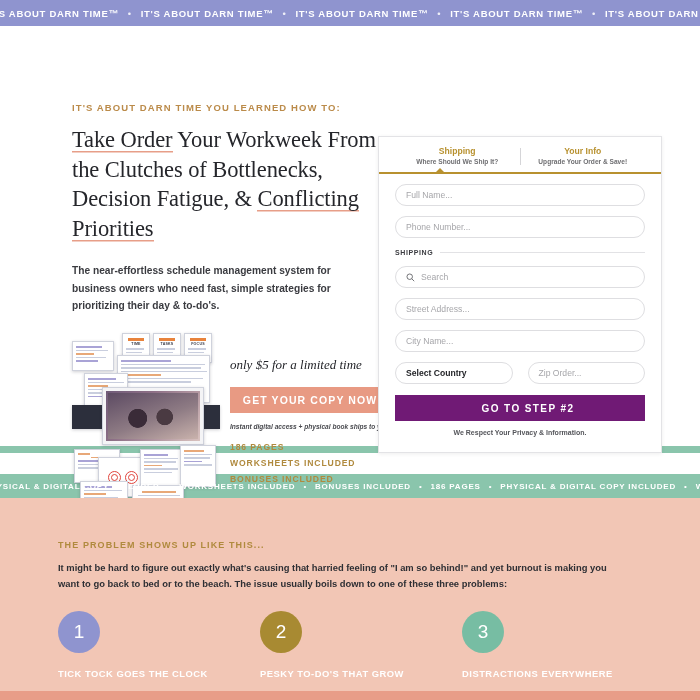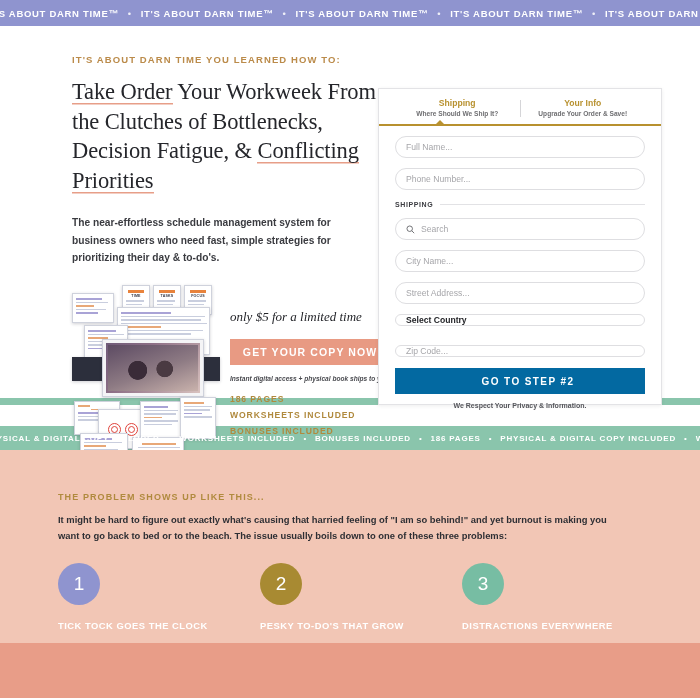--- a/index.html
+++ b/index.html
@@ -30,20 +30,21 @@
   .topbar .sep { opacity: .85; padding: 0 9px; font-weight:400;}
 
   
   .hero {
     position: relative;
     height: 372px;
     background: #ffffff;
     padding: 28px 36px 0 36px;
     display: flex;
     gap: 0;
+    margin-top: 48px;
   }
   .hero-left { width: 340px; padding-left: 36px; }
   .eyebrow {
     color: #bb8b4a;
     font-size: 9.5px;
     font-weight: 700;
     letter-spacing: 1.1px;
     text-transform: uppercase;
   }
   h1.headline {
@@ -171,26 +172,26 @@
     color: #a6a6aa;
     background:#fff;
   }
   .fld.val { color:#242529; font-weight:700; }
   .sect-label {
     margin-top: 11px;
     display:flex; align-items:center; gap:7px;
     color:#3b3c41; font-size:7px; font-weight:700; letter-spacing:.6px;
   }
   .sect-label .rule { flex:1; height:1px; background:#e2e2e5; }
-  .row2 { display:flex; gap:9px;flex-direction:column; }
+  .row2 { display:flex; gap:15px; }
   .row2 .fld { flex:1; }
   .go-btn {
     margin-top: 11px;
     height: 26px;
-    background:#0369a1;
+    background:#701a75;
     color:#fff;
     display:flex; align-items:center; justify-content:center;
     font-size:10px; font-weight:700; letter-spacing:1.4px;
     cursor:pointer;
     padding-left:16px;
   }
   .privacy { text-align:center; margin-top:8px; font-size:7px; color:#55565b; font-weight:600;}
   .srch-ico { width:9px; height:9px; margin-right:6px; flex:none; }
 
   
@@ -395,26 +396,26 @@
     </div>
 
     <div class="fld">
       <svg class="srch-ico" viewBox="0 0 16 16">
         <circle cx="6.6" cy="6.6" r="4.9" fill="none" stroke="#5a5b60" stroke-width="1.5"></circle>
         <line x1="10.3" y1="10.3" x2="14.6" y2="14.6" stroke="#5a5b60" stroke-width="1.5"></line>
       </svg>
       <span>Search</span>
     </div>
 
+    <div class="fld">Street Address...</div>
     <div class="fld">City Name...</div>
-    <div class="fld">Street Address...</div>
 
     <div class="row2">
       <div class="fld val">Select Country</div>
-      <div class="fld">Zip Code...</div>
+      <div class="fld">Zip Order...</div>
     </div>
 
     <div class="go-btn">GO TO STEP #2</div>
     <div class="privacy">We Respect Your Privacy &amp; Information.</div>
   </div>
 
 </section>
 
 <div class="green-top"></div>
 <div class="white-gap"></div>

